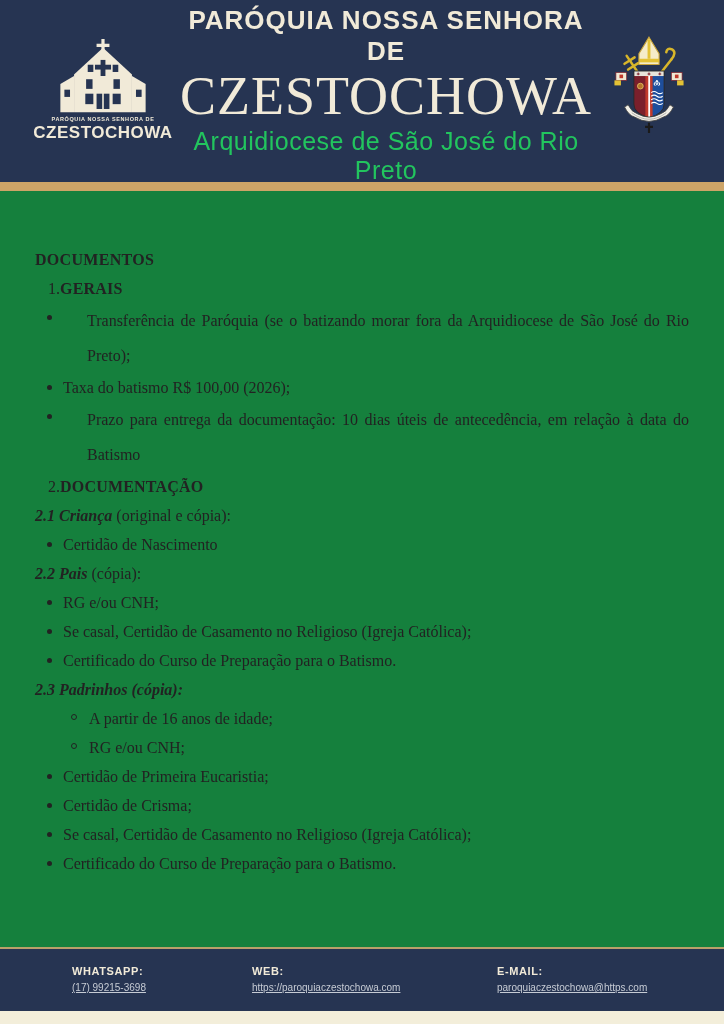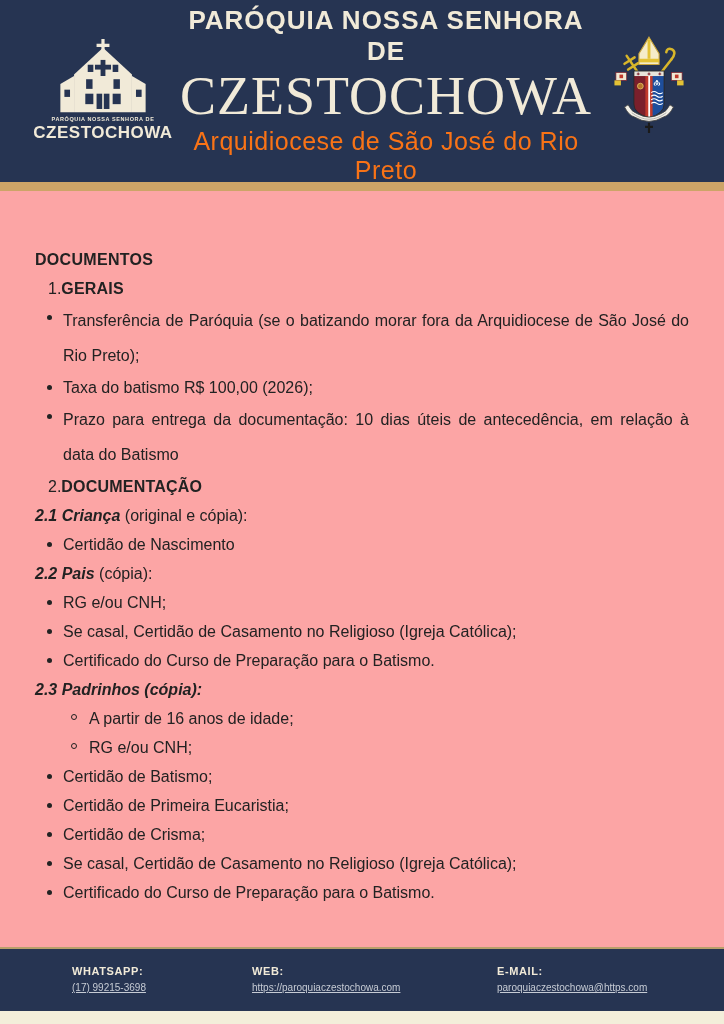--- a/index.html
+++ b/index.html
@@ -9,42 +9,42 @@
 
   
   .header { height:182px; background:#263452; display:flex; align-items:center; flex-shrink:0; }
   .logo-block { width:150px; margin-left:28px; text-align:center; flex-shrink:0; }
   .logo-church { display:block; margin:0 auto 3px; }
   .logo-small { color:#f1ead8; font-size:5.5px; font-weight:bold; letter-spacing:0.6px; }
   .logo-large { color:#f1ead8; font-size:17px; font-weight:bold; letter-spacing:0.5px; margin-top:1px; }
   .title-block { flex:1; text-align:center; color:#f1ead8; padding-top:8px; }
   .title-line1 { font-size:26px; font-weight:bold; letter-spacing:1px; }
   .title-line2 { font-family:"Liberation Serif", serif; font-size:54px; font-weight:500; letter-spacing:1px; line-height:1.0; margin-top:2px; }
-  .subtitle { font-size:25px; font-weight:normal; color:#f97316; margin-top:4px; letter-spacing:0.5px; }
+  .subtitle { font-size:25px; font-weight:normal; color:#22c55e; margin-top:4px; letter-spacing:0.5px; }
   .crest-block { width:110px; margin-right:20px; flex-shrink:0; text-align:center; }
 
   .gold-band { height:9px; background:#cda467; flex-shrink:0; }
 
   
-  .content { flex:1; background:#fca5a5; padding:54px 35px 0 35px; color:#222; font-size:16px; }
+  .content { flex:1; background:#15803d; padding:54px 35px 0 35px; color:#222; font-size:16px;font-family:Liberation Serif, serif; }
   .doc-heading { font-weight:bold; font-size:16px; line-height:29px; letter-spacing:0.3px; }
   .num-item { line-height:29px; padding-left:13px; }
   .num-item .num { font-weight:normal; }
   .num-item .num-title { font-weight:bold; letter-spacing:0.2px; }
   .sub-heading { line-height:29px; }
   .sub-heading .bi { font-weight:bold; font-style:italic; }
   .sub-heading .reg { font-weight:normal; }
   .bullet { display:flex; line-height:29px; }
   .bullet .marker { width:18px; flex-shrink:0; position:relative; margin-left:10px; }
   .bullet .marker .dot { position:absolute; left:2px; top:12px; width:5px; height:5px; border-radius:50%; background:#222; }
   .bullet.sub { }
   .bullet.sub .marker { margin-left:36px; }
   .bullet.sub .marker .circ { position:absolute; left:0; top:10px; width:6px; height:6px; border-radius:50%; border:1.6px solid #222; background:transparent; }
   .bullet .btext { flex:1; }
-  .bullet .btext.justify { text-align:justify; line-height:35px; }
+  .bullet .btext.justify { text-align:justify; line-height:35px;margin-left:24px; }
 
   
   .footer { height:64px; background:#263452; border-top:2px solid #b9a06a; display:flex; align-items:center; flex-shrink:0; }
   .footer-inner { display:flex; width:100%; padding-left:72px; }
   .f-col1 { width:180px; }
   .f-col2 { width:245px; }
   .f-col3 { flex:1; }
   .f-label { color:#f1ead8; font-size:11px; font-weight:bold; letter-spacing:0.6px; }
   .f-value { color:#c6cbd4; font-size:10px; text-decoration:underline; cursor:pointer; display:inline-block; margin-top:2px; }
   .bottom-strip { height:13px; background:#f3eeda; flex-shrink:0; }
@@ -222,26 +222,20 @@
       <span class="marker">
           <span class="circ"></span>
         </span>
       <div class="btext">A partir de 16 anos de idade;</div>
     </div>
     <div class="bullet sub">
       <span class="marker">
           <span class="circ"></span>
         </span>
       <div class="btext">RG e/ou CNH;</div>
-    </div>
-    <div class="bullet">
-      <span class="marker">
-          <span class="dot"></span>
-        </span>
-      <div class="btext">Certidão de Batismo;</div>
     </div>
     <div class="bullet">
       <span class="marker">
           <span class="dot"></span>
         </span>
       <div class="btext">Certidão de Primeira Eucaristia;</div>
     </div>
     <div class="bullet">
       <span class="marker">
           <span class="dot"></span>

